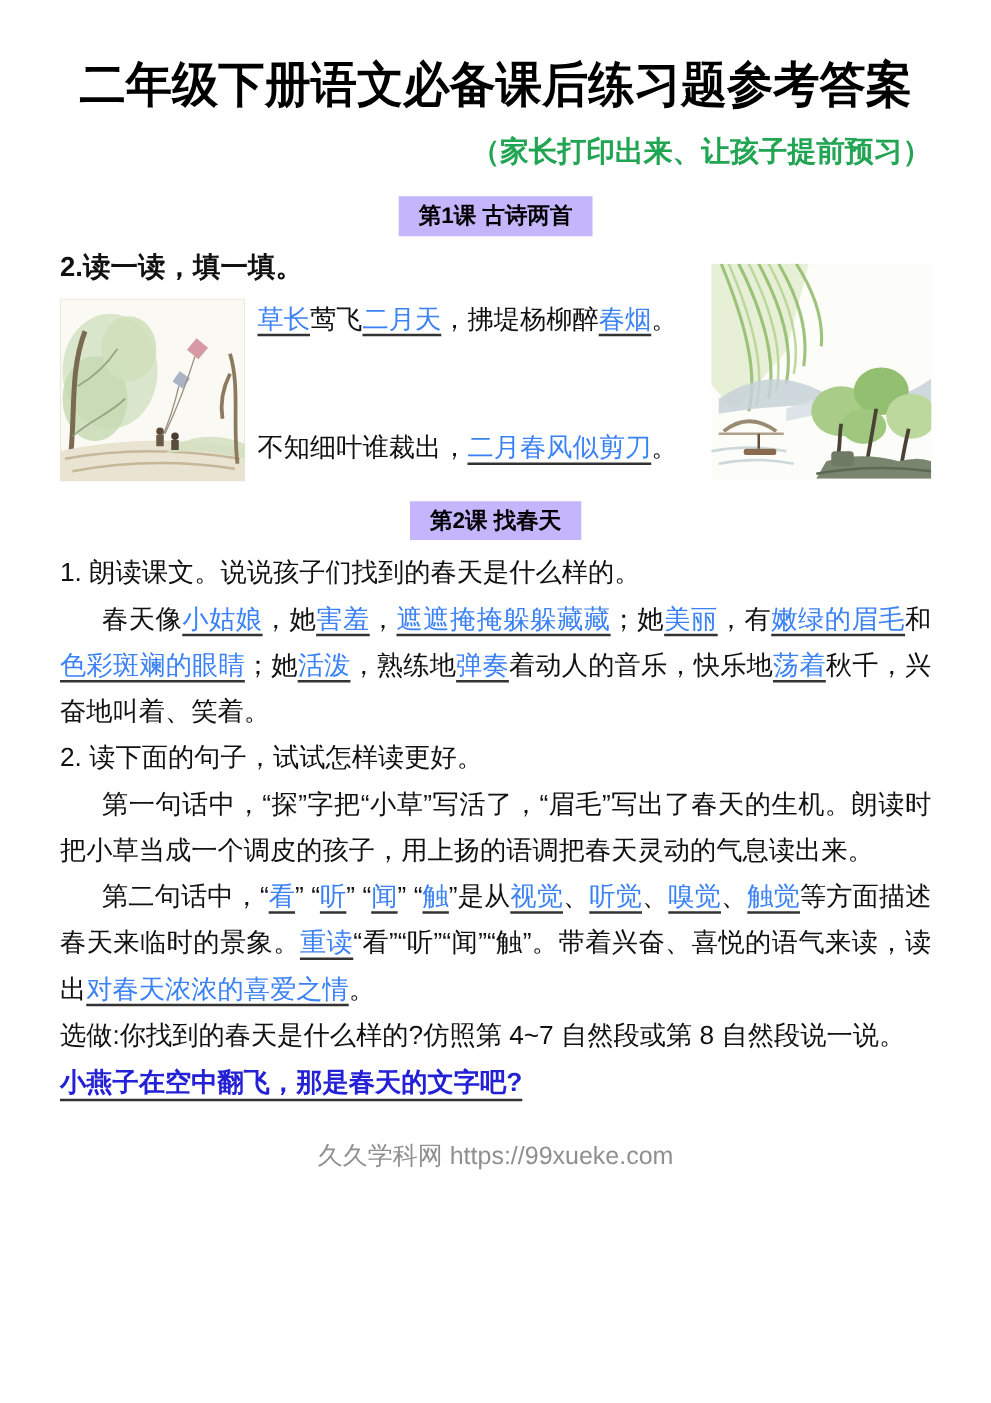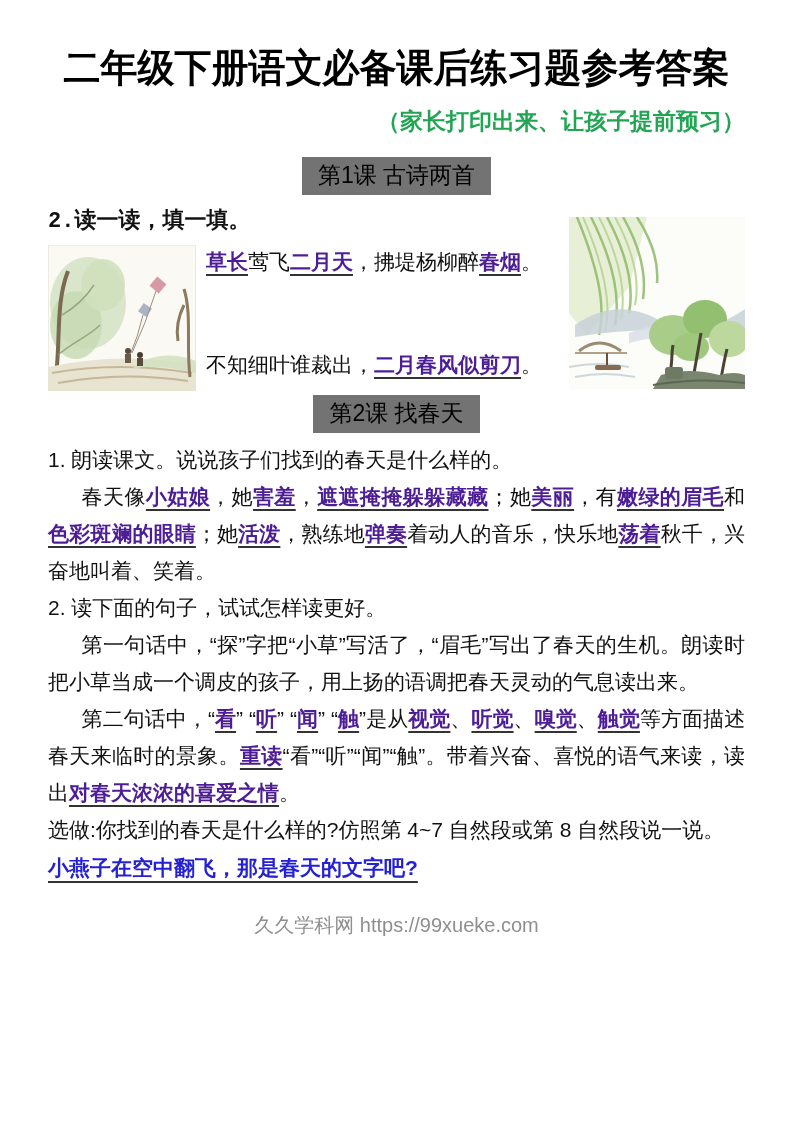--- a/index.html
+++ b/index.html
@@ -11,40 +11,40 @@
   .title {
     text-align:center; font-size:37px; font-weight:900; color:#000;
     letter-spacing:0px; line-height:1.2; transform:scaleY(1.05);
   }
   .subtitle {
     text-align:right; font-size:23px; font-weight:bold; color:#21a553;
     margin-top:16px;
   }
   .header-wrap { text-align:center; margin-top:20px; }
   .section-header {
-    display:inline-block; background:#737373; color:#000;
-    font-size:23px; font-weight:normal; padding:4px 16px; line-height:1.3;
+    display:inline-block; background:#c4b5fd; color:#000;
+    font-size:18px; font-weight:bold; padding:4px 16px; line-height:1.3;
   }
-  .q-label-bold { font-size:22px; font-weight:bold; margin-top:10px;font-family:Liberation Mono, monospace; }
+  .q-label-bold { font-size:22px; font-weight:bold; margin-top:10px; }
   .poem-row { display:flex; flex-direction:row; margin-top:6px; height:152px; }
   .painting { flex:0 0 auto; }
   .painting.left { width:148px; height:146px; margin-top:4px; }
   .painting.right { width:176px; height:172px; margin-top:-24px; }
   .poem-lines {
     flex:1 1 auto; display:flex; flex-direction:column;
     justify-content:space-between; padding:0 2px 0 10px;
   }
   .poem-line { font-size:21px; white-space:nowrap; line-height:1.4; }
   .poem-line.first { margin-top:2px; }
   .poem-line.second { margin-bottom:10px; }
   .bodytext { font-size:21px; line-height:37px; text-align:justify; }
   .para { margin:0; }
   .indent { text-indent:1.6em; }
   .u {
-    color:#4c1d95; font-weight:bold; text-decoration:underline;
+    color:#3b82f6; font-weight:normal; text-decoration:underline;
     text-decoration-color:#333; text-decoration-thickness:2px; text-underline-offset:5px;
   }
   .red-para {
     color:#f01e0c; font-weight:bold; text-indent:1.2em;
     text-decoration:underline; text-decoration-color:#222;
     text-decoration-thickness:2px; text-underline-offset:6px;
   }
   .ans {
     color:#2420d6; font-weight:bold; display:block;
     text-decoration:underline; text-decoration-color:#333;
@@ -115,21 +115,21 @@
       <ellipse cx="136" cy="102" rx="22" ry="19" fill="#93bf70"></ellipse>
       <ellipse cx="160" cy="122" rx="20" ry="18" fill="#bcd89c"></ellipse>
       <ellipse cx="122" cy="130" rx="18" ry="14" fill="#9fc77e"></ellipse>
       <path d="M100,160 C104,146 102,138 104,128 M124,162 C126,150 128,140 132,116 M152,162 C154,150 156,140 158,132" stroke="#4a4234" stroke-width="3" fill="none"></path>
       <path d="M92,158 Q120,150 150,158 Q166,154 176,158 L176,172 L84,172 Z" fill="#79856f"></path>
       <path d="M84,168 Q130,160 176,166" stroke="#5d6854" stroke-width="2" fill="none"></path>
       <rect x="96" y="150" width="18" height="12" rx="3" fill="#6e7a64"></rect>
     </svg>
   </div>
 
-  <div class="header-wrap" style="margin-top:2px">
+  <div class="header-wrap" style="margin-top:14px">
     <span class="section-header">第2课 找春天</span>
   </div>
 
   <div class="bodytext mt4">
     <p class="para">1. 朗读课文。说说孩子们找到的春天是什么样的。</p>
     <p class="para indent"><span>春天像</span><span class="u">小姑娘</span><span>，她</span><span class="u">害羞</span><span>，</span><span class="u">遮遮掩掩躲躲藏藏</span><span>；她</span><span class="u">美丽</span><span>，有</span><span class="u">嫩绿的眉毛</span><span>和</span><span class="u">色彩斑斓的眼睛</span><span>；她</span><span class="u">活泼</span><span>，熟练地</span><span class="u">弹奏</span><span>着动人的音乐，快乐地</span><span class="u">荡着</span><span>秋千，兴奋地叫着、笑着。</span></p>
     <p class="para">2. 读下面的句子，试试怎样读更好。</p>
     <p class="para indent">第一句话中，“探”字把“小草”写活了，“眉毛”写出了春天的生机。朗读时把小草当成一个调皮的孩子，用上扬的语调把春天灵动的气息读出来。</p>
     <p class="para indent"><span>第二句话中，“</span><span class="u">看</span><span>” “</span><span class="u">听</span><span>” “</span><span class="u">闻</span><span>” “</span><span class="u">触</span><span>”是从</span><span class="u">视觉</span><span>、</span><span class="u">听觉</span><span>、</span><span class="u">嗅觉</span><span>、</span><span class="u">触觉</span><span>等方面描述春天来临时的景象。</span><span class="u">重读</span><span>“看”“听”“闻”“触”。带着兴奋、喜悦的语气来读，读出</span><span class="u">对春天浓浓的喜爱之情</span><span>。</span></p>
     <p class="para">选做:你找到的春天是什么样的?仿照第 4~7 自然段或第 8 自然段说一说。</p>

